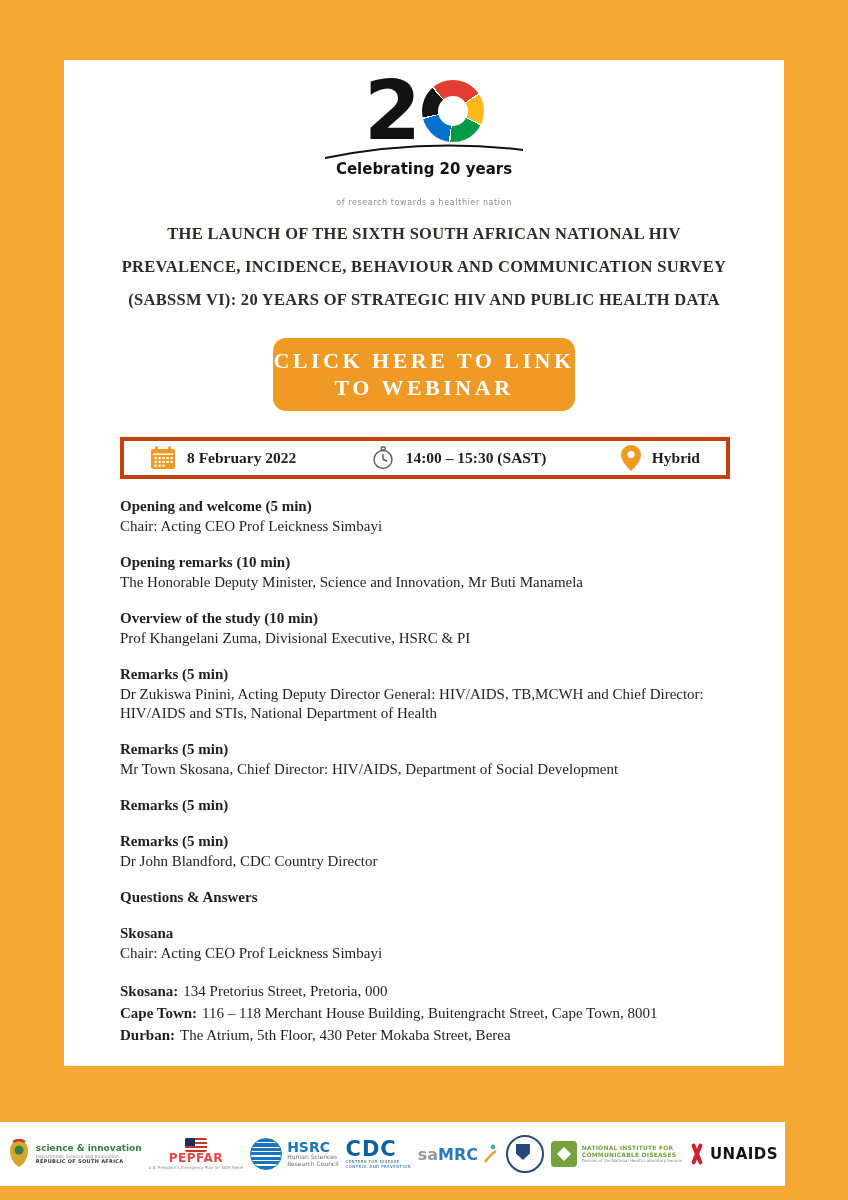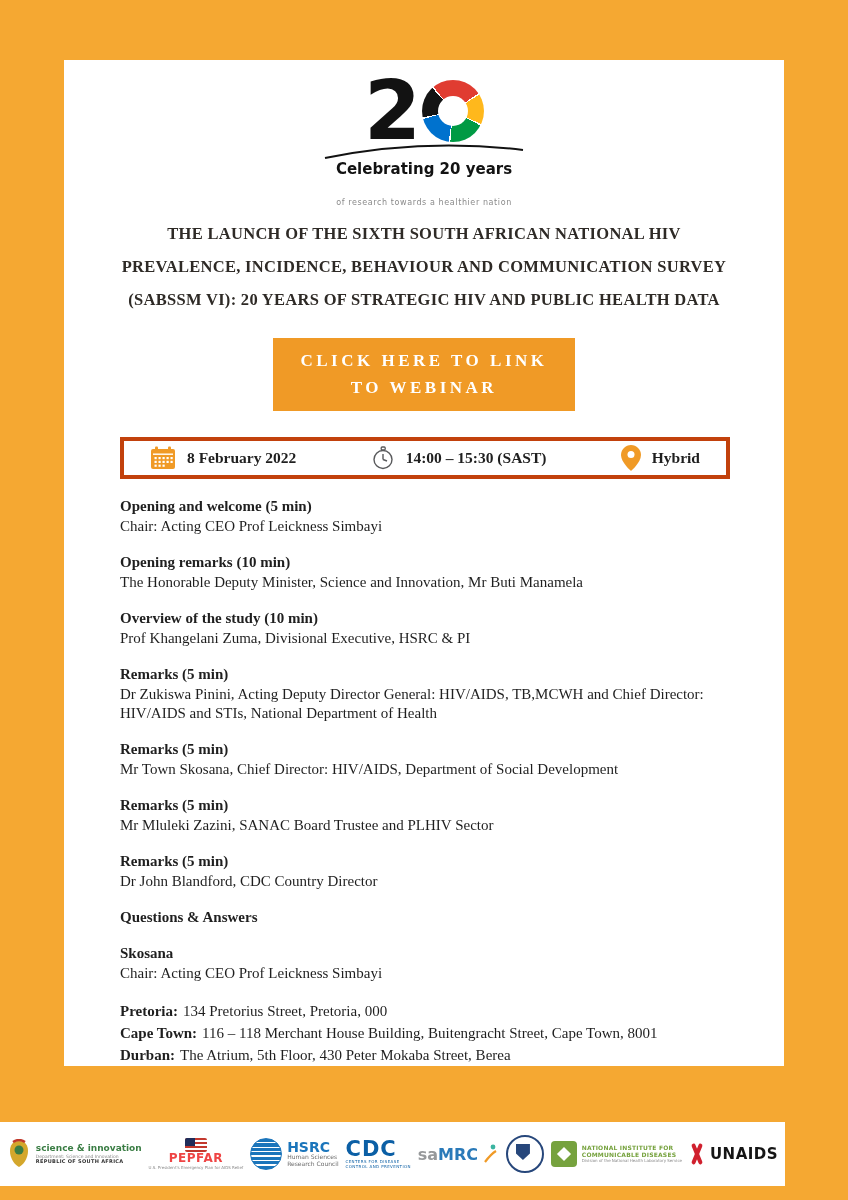--- a/index.html
+++ b/index.html
@@ -28,22 +28,22 @@
   .celebrating{font-family:"DejaVu Sans",sans-serif;font-weight:bold;font-size:15px;color:#121212;margin-top:0;}
   .tagline{font-family:"DejaVu Sans",sans-serif;font-size:8px;color:#8a8a8a;letter-spacing:.6px;margin-top:20px;}
 
   
   .title{margin-top:10px;text-align:center;color:#2e2a26;font-weight:bold;
          font-size:16.5px;letter-spacing:.3px;}
   .title div{line-height:33px;}
 
   
   .webinar-btn{display:block;margin:22px auto 0;width:302px;padding:9px 0 10px 0;border:none;cursor:pointer;
-               background:#F09A26;border-radius:0;color:#fff;text-align:center;
-               font-family:"Liberation Serif",serif;font-weight:bold;font-size:17px;letter-spacing:3.5px;line-height:27px;}
+               background:#F09A26;border-radius:13px;color:#fff;text-align:center;
+               font-family:"Liberation Serif",serif;font-weight:bold;font-size:22px;letter-spacing:3.5px;line-height:27px;}
   .webinar-btn span{display:block;}
 
   
   .event-bar{margin:26px auto 0;width:610px;height:42px;border:4px solid #c2410c;
              display:flex;align-items:center;justify-content:space-between;
              box-sizing:border-box;padding:0 26px;}
   .event-item{display:flex;align-items:center;gap:11px;font-weight:bold;font-size:15.5px;color:#1f1f1f;}
 
   
   .program{margin-top:18px;font-size:15px;color:#1f1f1f;line-height:19px;}
@@ -181,38 +181,37 @@
       <div class="prog-item">
         <div class="prog-title">Remarks (5 min)</div>
         <div class="prog-detail">Dr Zukiswa Pinini, Acting Deputy Director General: HIV/AIDS, TB,MCWH and Chief Director: HIV/AIDS and STIs, National Department of Health</div>
       </div>
       <div class="prog-item">
         <div class="prog-title">Remarks (5 min)</div>
         <div class="prog-detail">Mr Town Skosana, Chief Director: HIV/AIDS, Department of Social Development</div>
       </div>
       <div class="prog-item">
         <div class="prog-title">Remarks (5 min)</div>
-        <div class="prog-detail">Mr Mluleki Zazini, SANAC Board Trustee and PLHIV Sector</div>
       </div>
       <div class="prog-item">
         <div class="prog-title">Remarks (5 min)</div>
         <div class="prog-detail">Dr John Blandford, CDC Country Director</div>
       </div>
       <div class="prog-item">
         <div class="prog-title">Questions &amp; Answers</div>
       </div>
       <div class="prog-item">
         <div class="prog-title">Skosana</div>
         <div class="prog-detail">Chair: Acting CEO Prof Leickness Simbayi</div>
       </div>
     </div>
 
     <div class="offices">
       <div class="office-line">
-        <span class="office-label">Pretoria:</span><span>134 Pretorius Street, Pretoria, 000</span>
+        <span class="office-label">Skosana:</span><span>134 Pretorius Street, Pretoria, 000</span>
       </div>
       <div class="office-line">
         <span class="office-label">Cape Town:</span><span>116 – 118 Merchant House Building, Buitengracht Street, Cape Town, 8001</span>
       </div>
       <div class="office-line">
         <span class="office-label">Durban:</span><span>The Atrium, 5th Floor, 430 Peter Mokaba Street, Berea</span>
       </div>
     </div>
 
   </div>

